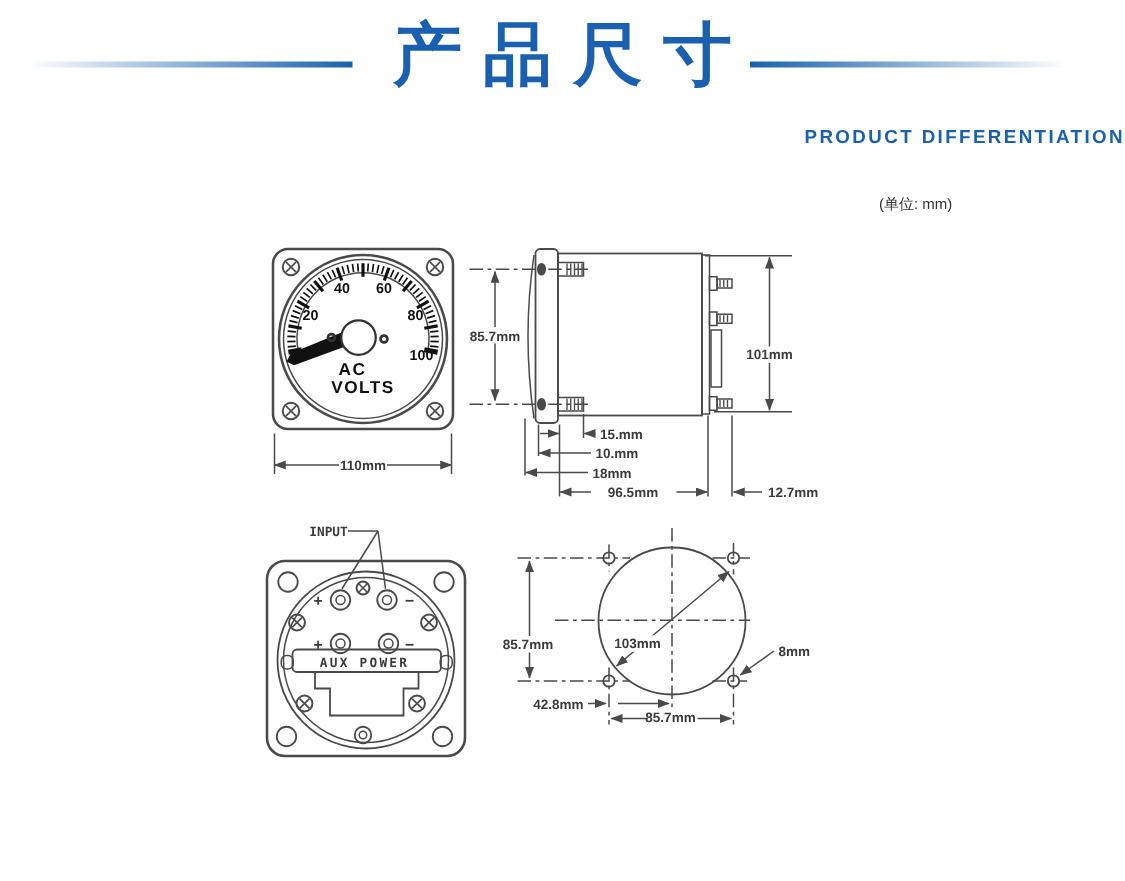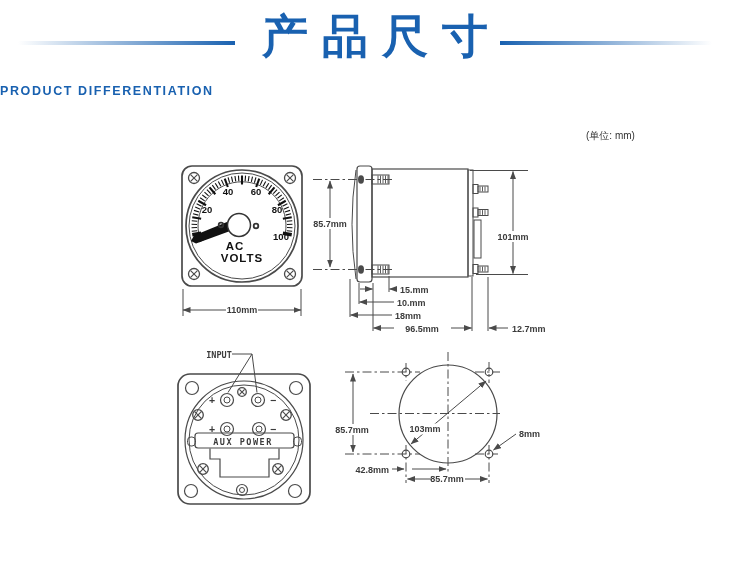--- a/index.html
+++ b/index.html
@@ -5,21 +5,21 @@
   :root{ --accent:#1961b0; --line:#4a4a4a; --ink:#3b3b3b; }
   html,body{margin:0;padding:0;background:#fff;}
   #page{position:relative;width:750px;height:587px;background:#fff;overflow:hidden;
         font-family:"Liberation Sans",sans-serif;}
   
   .hbar{position:absolute;top:41px;height:4px;}
   .hbar-left{left:18px;width:217px;background:linear-gradient(to right,rgba(25,97,176,0),var(--accent));}
   .hbar-right{left:500px;width:212px;background:linear-gradient(to left,rgba(25,97,176,0),var(--accent));}
   .title{position:absolute;top:6px;left:0;width:750px;text-align:center;
          font-size:46px;font-weight:700;color:var(--accent);letter-spacing:14px;text-indent:14px;}
-  .subtitle{position:absolute;top:84px;left:0;width:750px;text-align:left;
+  .subtitle{position:absolute;top:84px;left:0;width:750px;text-align:right;
             font-size:12.5px;font-weight:700;color:var(--accent);letter-spacing:1.6px;}
   .unit-note{position:absolute;top:129px;left:586px;font-size:10px;color:#333;}
   
   #draw{position:absolute;left:0;top:0;}
   .ln{stroke:var(--line);stroke-width:1.2;fill:none;}
   .ln2{stroke:var(--line);stroke-width:1.7;fill:none;}
   .thin{stroke:var(--line);stroke-width:1;fill:none;}
   .dd{stroke:var(--line);stroke-width:1;fill:none;stroke-dasharray:9 3 2.5 3;}
   .wbg{fill:#fff;stroke:none;}
   .dim{font:bold 9px "Liberation Sans",sans-serif;fill:var(--ink);}

